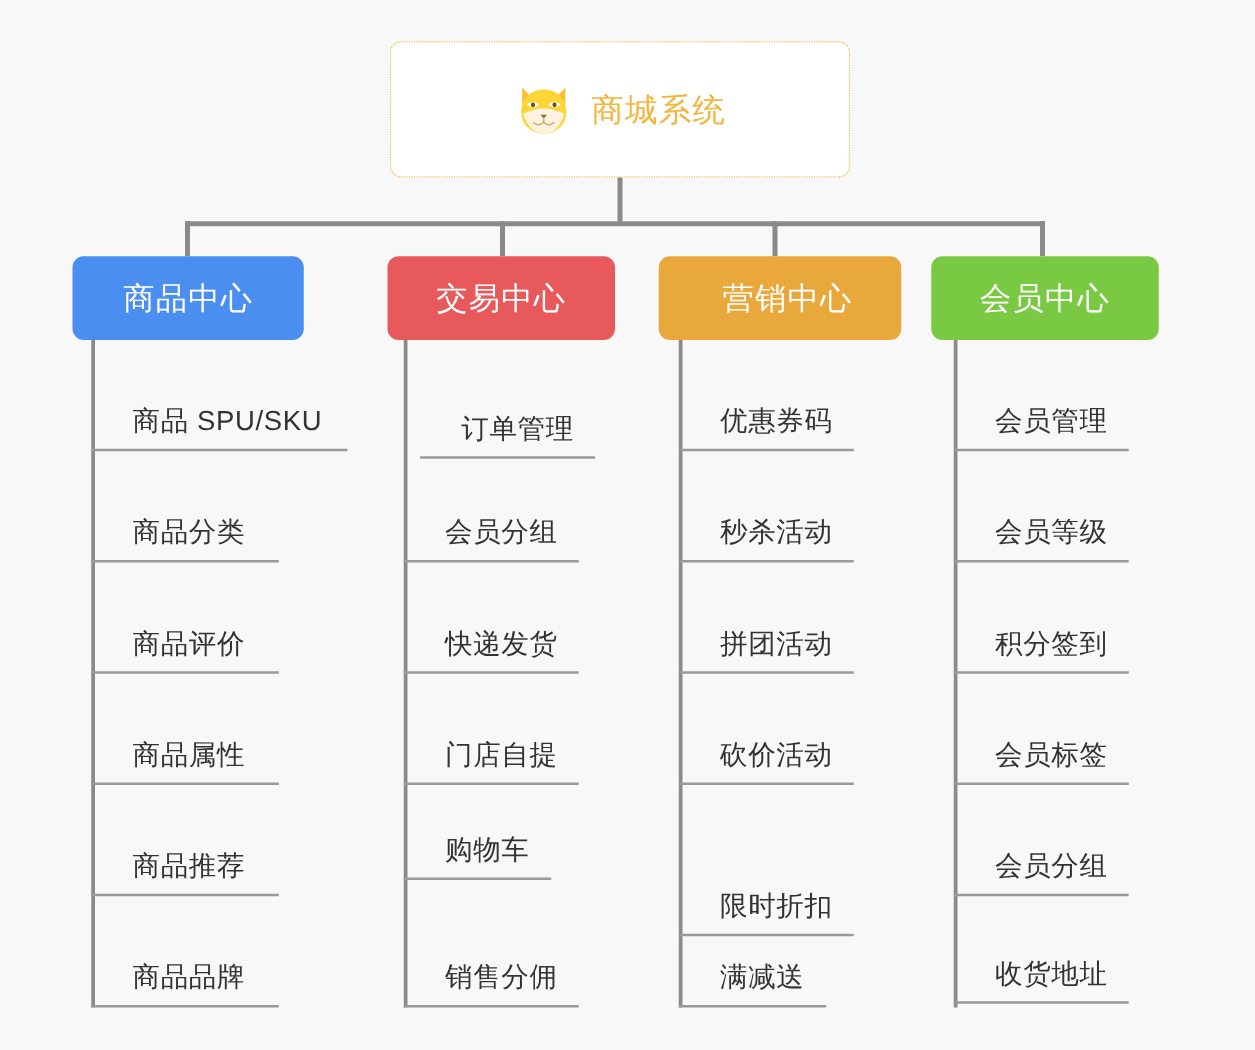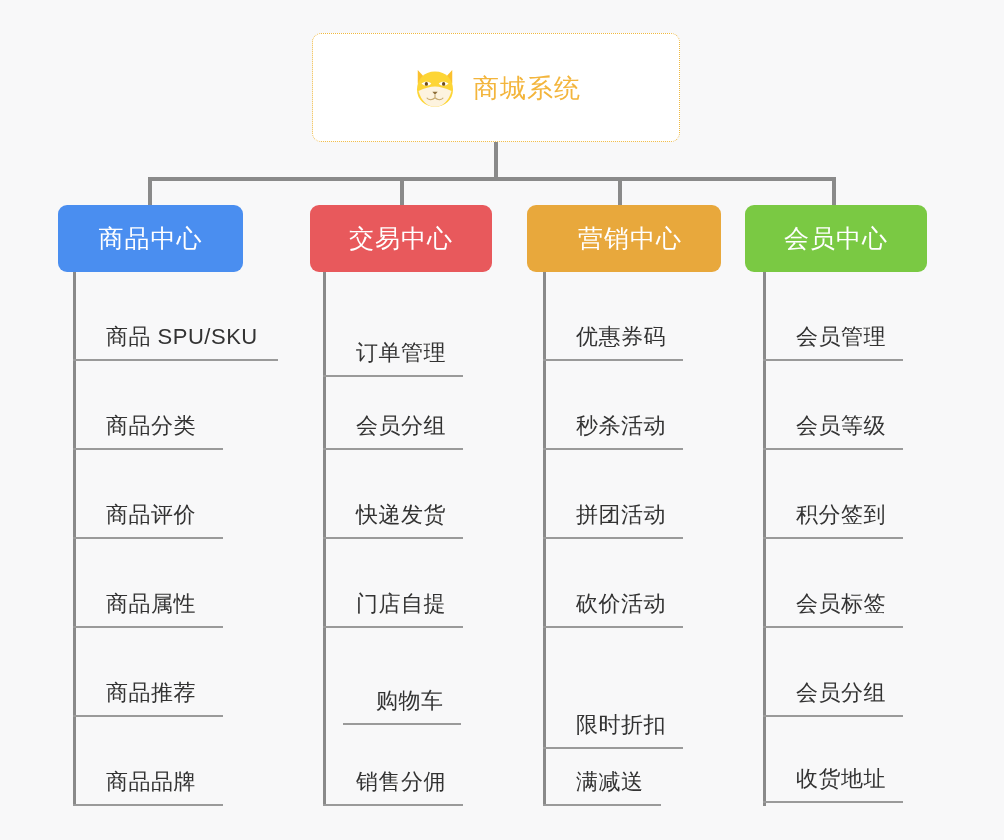--- a/index.html
+++ b/index.html
@@ -187,37 +187,37 @@
         <div class="leaf" style="top: 445px; width: 160px;">
           <div class="leaf-label">商品品牌</div>
           <div class="leaf-rule" style="width: 150px;"></div>
         </div>
       </div>
       <div class="category" style="left: 310px; width: 182px; background: rgb(232, 89, 92);">
         <span>交易中心</span>
       </div>
       <div class="branch" style="left: 323px; top: 272px; height: 534px;">
         <div class="branch-stem" style="height: 534px;"></div>
-        <div class="leaf" style="top: 16px; width: 150px;">
+        <div class="leaf" style="top: 6px; width: 150px; margin-left: 13px;">
           <div class="leaf-label">订单管理</div>
           <div class="leaf-rule" style="width: 140px;"></div>
         </div>
         <div class="leaf" style="top: 89px; width: 150px;">
           <div class="leaf-label">会员分组</div>
           <div class="leaf-rule" style="width: 140px;"></div>
         </div>
         <div class="leaf" style="top: 178px; width: 150px;">
           <div class="leaf-label">快递发货</div>
           <div class="leaf-rule" style="width: 140px;"></div>
         </div>
         <div class="leaf" style="top: 267px; width: 150px;">
           <div class="leaf-label">门店自提</div>
           <div class="leaf-rule" style="width: 140px;"></div>
         </div>
-        <div class="leaf" style="top: 364px; width: 128px; margin-left: 20px;">
+        <div class="leaf" style="top: 343px; width: 128px;">
           <div class="leaf-label">购物车</div>
           <div class="leaf-rule" style="width: 118px;"></div>
         </div>
         <div class="leaf" style="top: 445px; width: 150px;">
           <div class="leaf-label">销售分佣</div>
           <div class="leaf-rule" style="width: 140px;"></div>
         </div>
       </div>
       <div class="category" style="left: 527px; width: 182px; background: rgb(232, 168, 60); padding-left: 12px;">
         <span>营销中心</span>

